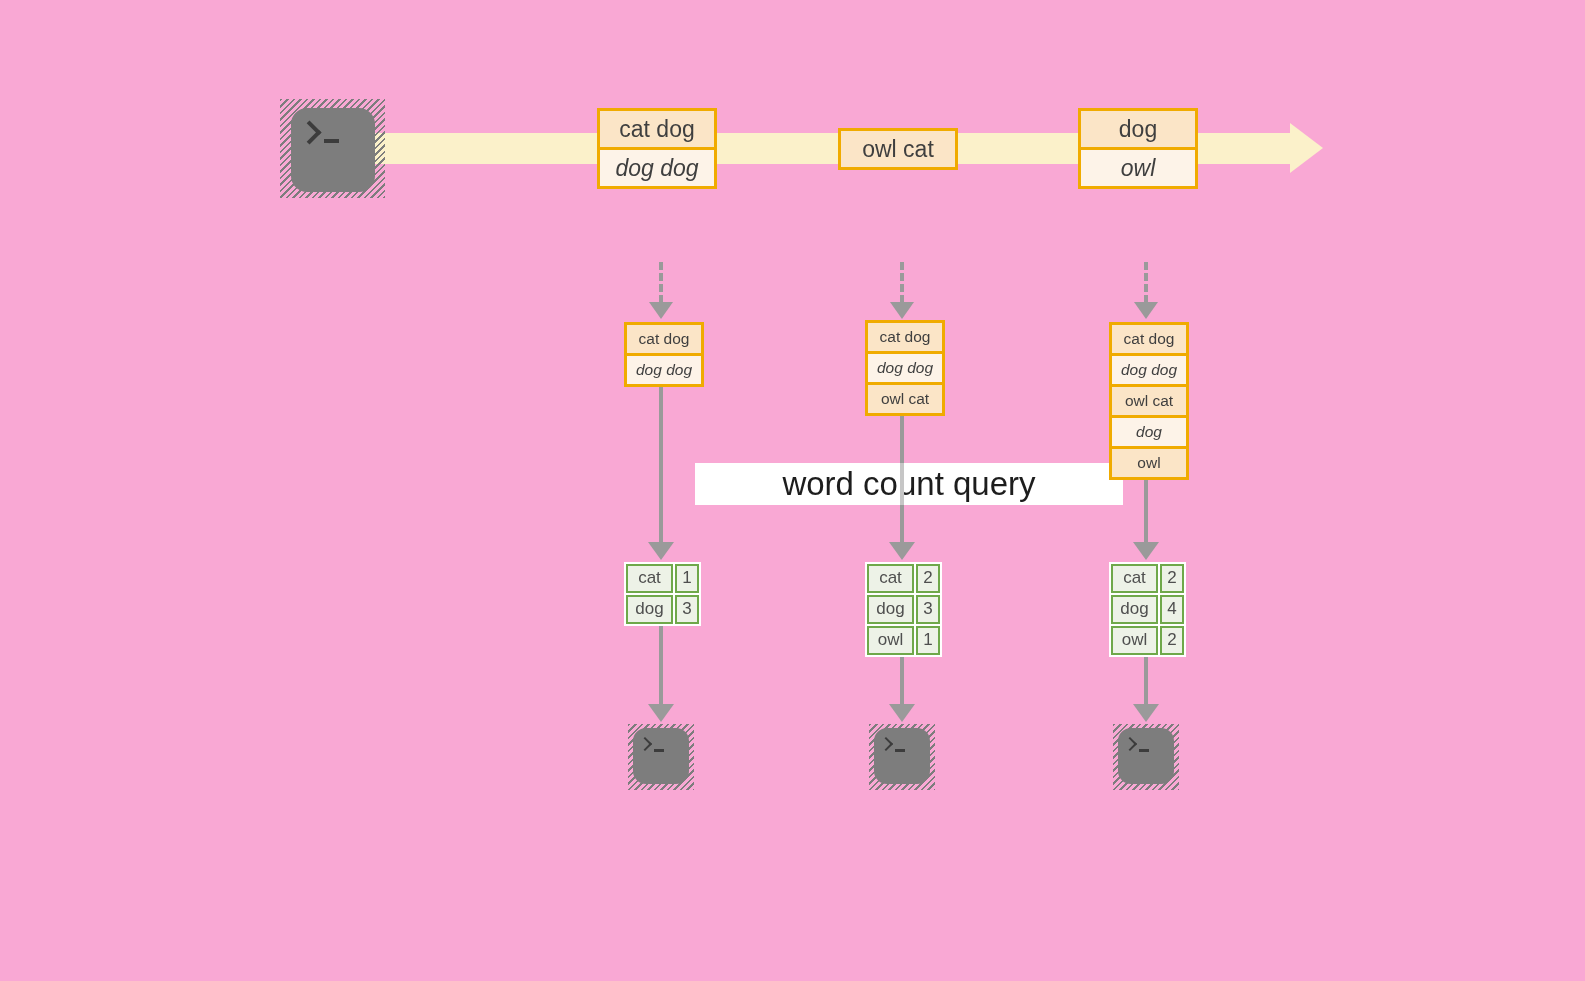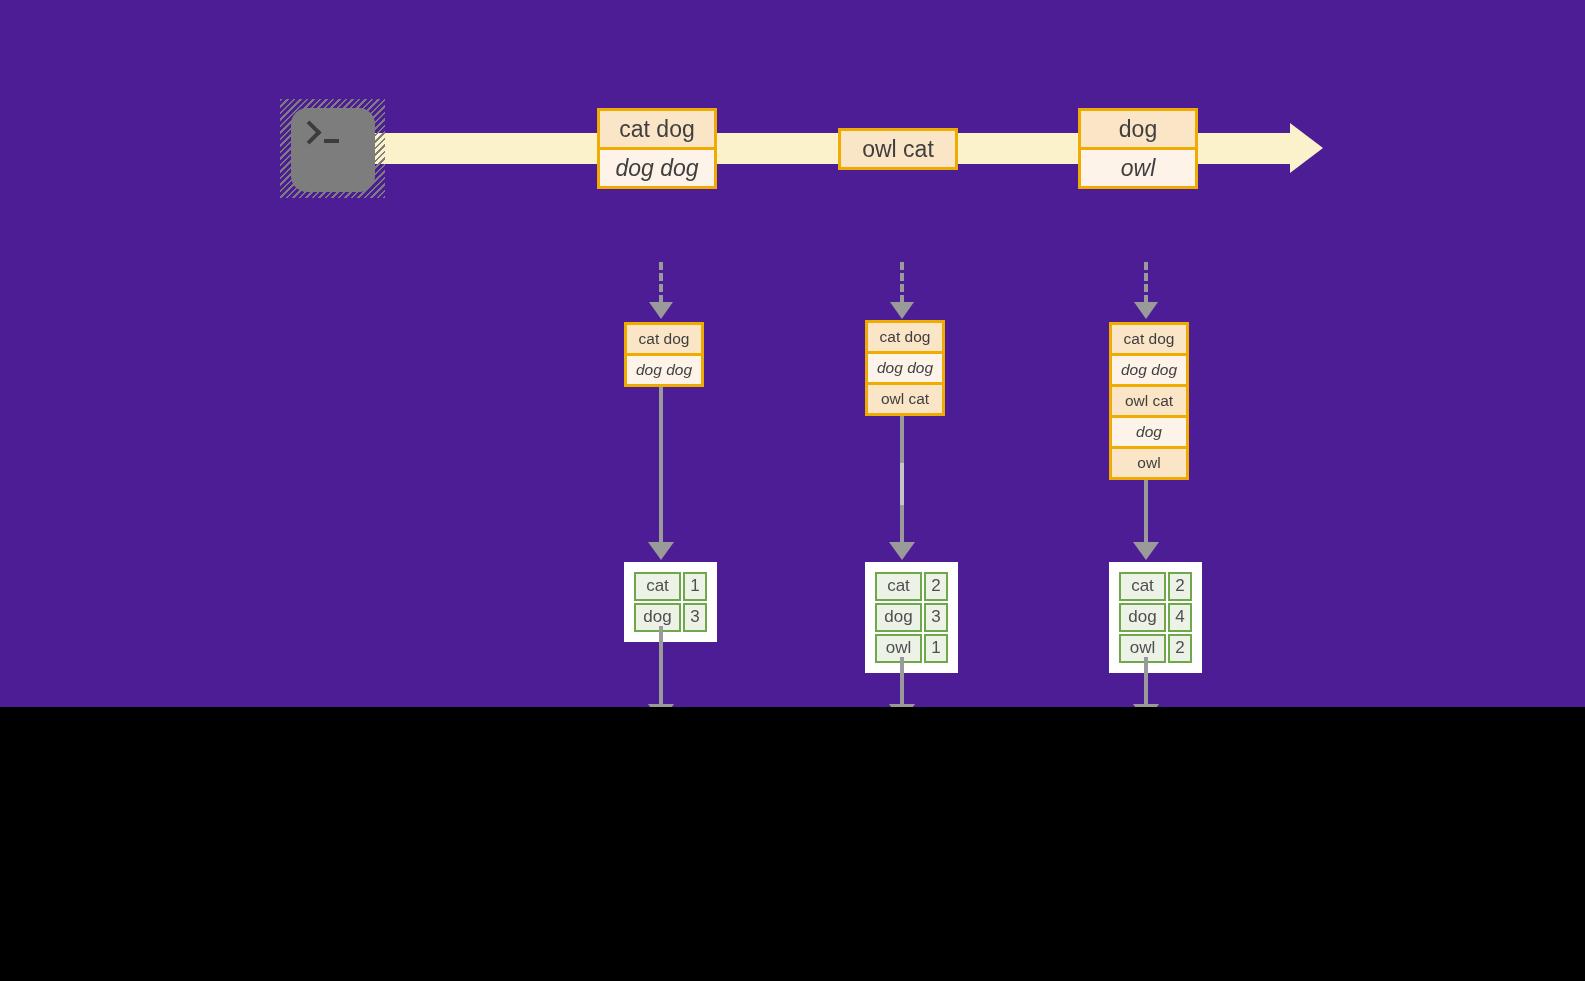--- a/index.html
+++ b/index.html
@@ -12,21 +12,21 @@
     --line-gray:#9a9a9a;
     --line-gray-light:#c6c6c6;
     --icon-gray:#7d7d7d;
     --glyph-gray:#3c3c3c;
     --text-dark:#3f3f3f;
     --banner-bg:#ffffff;
     --banner-text:#1d1d1d;
   }
   html,body{margin:0;padding:0;background:#000;}
   #canvas{
-    position:relative;width:1585px;height:707px;background:#4c1d95;overflow:hidden;
+    position:relative;width:1585px;height:981px;background:#f9a8d4;overflow:hidden;
     font-family:"Liberation Sans", sans-serif;
   }
   .abs{position:absolute;}
 
   
   .band{left:375px;top:133px;width:915px;height:31px;background:var(--band);}
   .band-head{left:1290px;top:123px;width:0;height:0;
     border-top:25px solid transparent;border-bottom:25px solid transparent;
     border-left:33px solid var(--band);}
 
@@ -48,21 +48,21 @@
     border-top:18px solid var(--line-gray);}
   .head-down.sm{border-left-width:12px;border-right-width:12px;border-top-width:17px;}
 
   
   .banner{left:695px;top:463px;width:428px;height:42px;background:var(--banner-bg);}
   .banner span{display:block;width:100%;height:100%;text-align:center;
     line-height:42px;font-size:33px;color:var(--banner-text);}
   .banner-line{left:900px;top:463px;width:4px;height:42px;background:var(--line-gray-light);}
 
   
-  .wtable{background:#fff;padding:10px;display:grid;
+  .wtable{background:#fff;padding:2px;display:grid;
     grid-template-columns:47px 24px;gap:2px;}
   .wcell{box-sizing:border-box;height:29px;border:2.5px solid var(--green-border);
     background:var(--green-fill);text-align:center;line-height:24px;
     font-size:17px;color:#4f4f4f;}
 
   
   .term{background:repeating-linear-gradient(135deg,
       var(--icon-gray) 0px,var(--icon-gray) 1.8px,
       rgba(0,0,0,0) 1.8px,rgba(0,0,0,0) 4.6px);}
   .term-inner{position:absolute;background:var(--icon-gray);}
@@ -102,20 +102,23 @@
   <div class="abs head-down sm" style="left:649px;top:302px;"></div>
   <div class="abs vdash" style="left:900px;top:262px;height:41px;"></div>
   <div class="abs head-down sm" style="left:890px;top:302px;"></div>
   <div class="abs vdash" style="left:1144px;top:262px;height:41px;"></div>
   <div class="abs head-down sm" style="left:1134px;top:302px;"></div>
 
   <div class="abs vline" style="left:659px;top:387px;height:156px;"></div>
   <div class="abs vline" style="left:900px;top:416px;height:127px;"></div>
   <div class="abs vline" style="left:1144px;top:478px;height:65px;"></div>
 
+  <div class="abs banner">
+    <span>word count query</span>
+  </div>
   <div class="abs banner-line"></div>
 
   <div class="abs head-down" style="left:648px;top:542px;"></div>
   <div class="abs head-down" style="left:889px;top:542px;"></div>
   <div class="abs head-down" style="left:1133px;top:542px;"></div>
 
   <div class="abs msgbox" style="left:624px;top:322px;width:74px;">
     <div class="srow peach">cat dog</div>
     <div class="srow cream">dog dog</div>
   </div>

